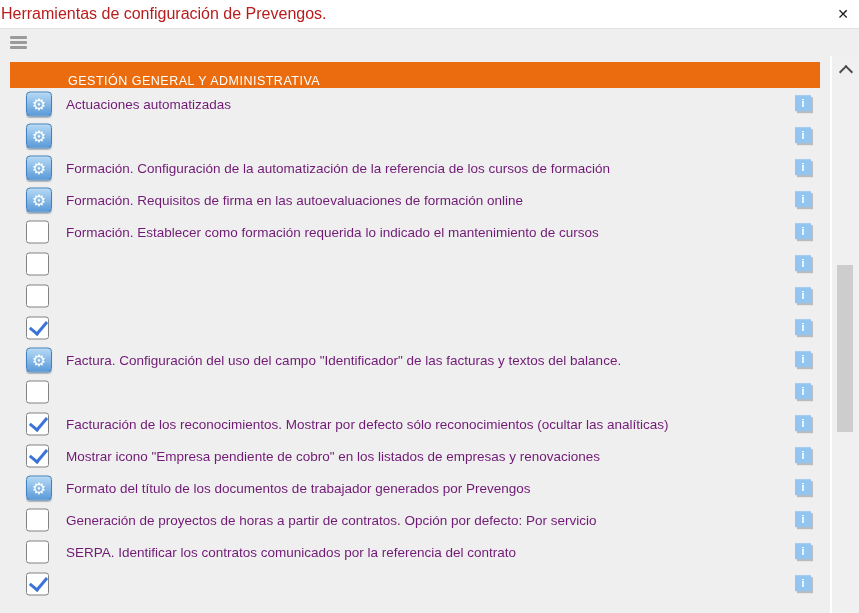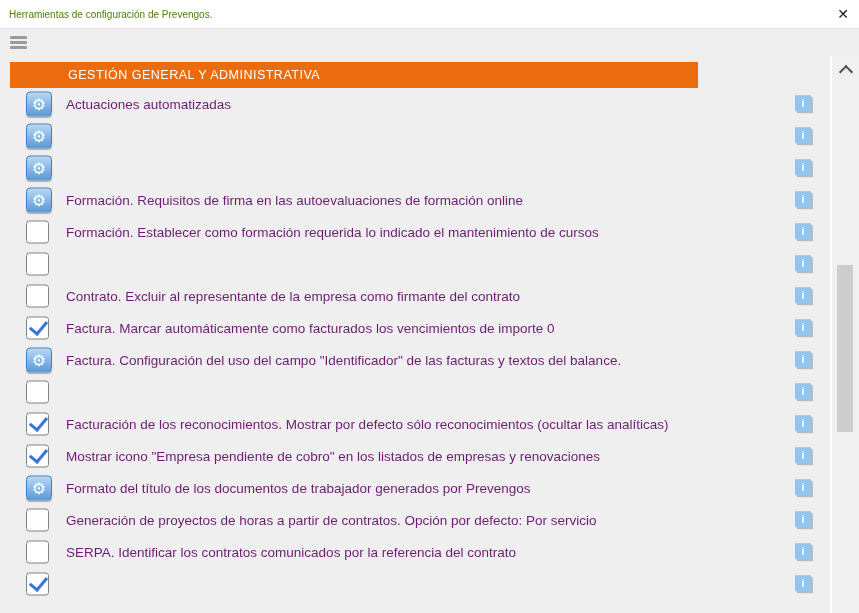--- a/index.html
+++ b/index.html
@@ -8,37 +8,37 @@
     background:#efefef;
     font-family:"Liberation Sans",sans-serif;
     -webkit-font-smoothing:antialiased;
   }
   
   .titlebar{
     position:absolute;top:0;left:0;right:0;height:28px;
     background:#ffffff;border-bottom:1px solid #e3e3e3;
     display:flex;align-items:center;
   }
-  .title{margin-left:9px;font-size:10px;color:#4d7c0f;}
+  .title{margin-left:1px;font-size:16px;color:#b91c1c;}
   .close-btn{
     position:absolute;right:0;top:0;width:32px;height:28px;
     display:flex;align-items:center;justify-content:center;
     font-size:14px;color:#1a1a1a;cursor:pointer;background:transparent;border:0;
   }
   
   .menu-btn{
     position:absolute;left:10px;top:36px;width:17px;height:13px;
     display:flex;flex-direction:column;justify-content:space-between;cursor:pointer;
   }
   .menu-btn .bar{height:2.6px;background:#9b9b9b;border-radius:1px;}
   
   .section-header{
-    position:absolute;left:10px;top:62px;width:688px;height:26px;
+    position:absolute;left:10px;top:62px;width:810px;height:26px;
     background:#EA6C0E;color:#fff;
-    display:flex;align-items:center;box-sizing:border-box;padding-left:58px;
+    display:flex;align-items:flex-end;box-sizing:border-box;padding-left:58px;
     font-size:12.5px;letter-spacing:.5px;
   }
   
   .list{position:absolute;left:10px;top:88px;width:810px;}
   .row{position:relative;height:32px;}
   .control{position:absolute;left:16px;top:50%;transform:translateY(-50%);box-sizing:border-box;cursor:pointer;}
   .gear{
     width:26px;height:25px;border-radius:4px;
     background:linear-gradient(#b7d9f5 0%,#8dbde9 45%,#5a9ad8 100%);
     border:1px solid #4181bd;box-shadow:0 1px 1px rgba(0,0,0,.25);
@@ -115,20 +115,21 @@
     <div class="control gear">
         <span>⚙</span>
       </div>
     <span class="info">i</span>
   </div>
 
   <div class="row">
     <div class="control gear">
         <span>⚙</span>
       </div>
+    <span class="label">Formación. Configuración de la automatización de la referencia de los cursos de formación</span>
     <span class="info">i</span>
   </div>
 
   <div class="row">
     <div class="control gear">
         <span>⚙</span>
       </div>
     <span class="label">Formación. Requisitos de firma en las autoevaluaciones de formación online</span>
     <span class="info">i</span>
   </div>
@@ -139,27 +140,25 @@
     <span class="info">i</span>
   </div>
 
   <div class="row">
     <div class="control checkbox"></div>
     <span class="info">i</span>
   </div>
 
   <div class="row">
     <div class="control checkbox"></div>
-    <span class="label">Contrato. Excluir al representante de la empresa como firmante del contrato</span>
-    <span class="info">i</span>
-  </div>
-
-  <div class="row">
-    <div class="control checkbox checked"></div>
-    <span class="label">Factura. Marcar automáticamente como facturados los vencimientos de importe 0</span>
+    <span class="info">i</span>
+  </div>
+
+  <div class="row">
+    <div class="control checkbox checked"></div>
     <span class="info">i</span>
   </div>
 
   <div class="row">
     <div class="control gear">
         <span>⚙</span>
       </div>
     <span class="label">Factura. Configuración del uso del campo "Identificador" de las facturas y textos del balance.</span>
     <span class="info">i</span>
   </div>

